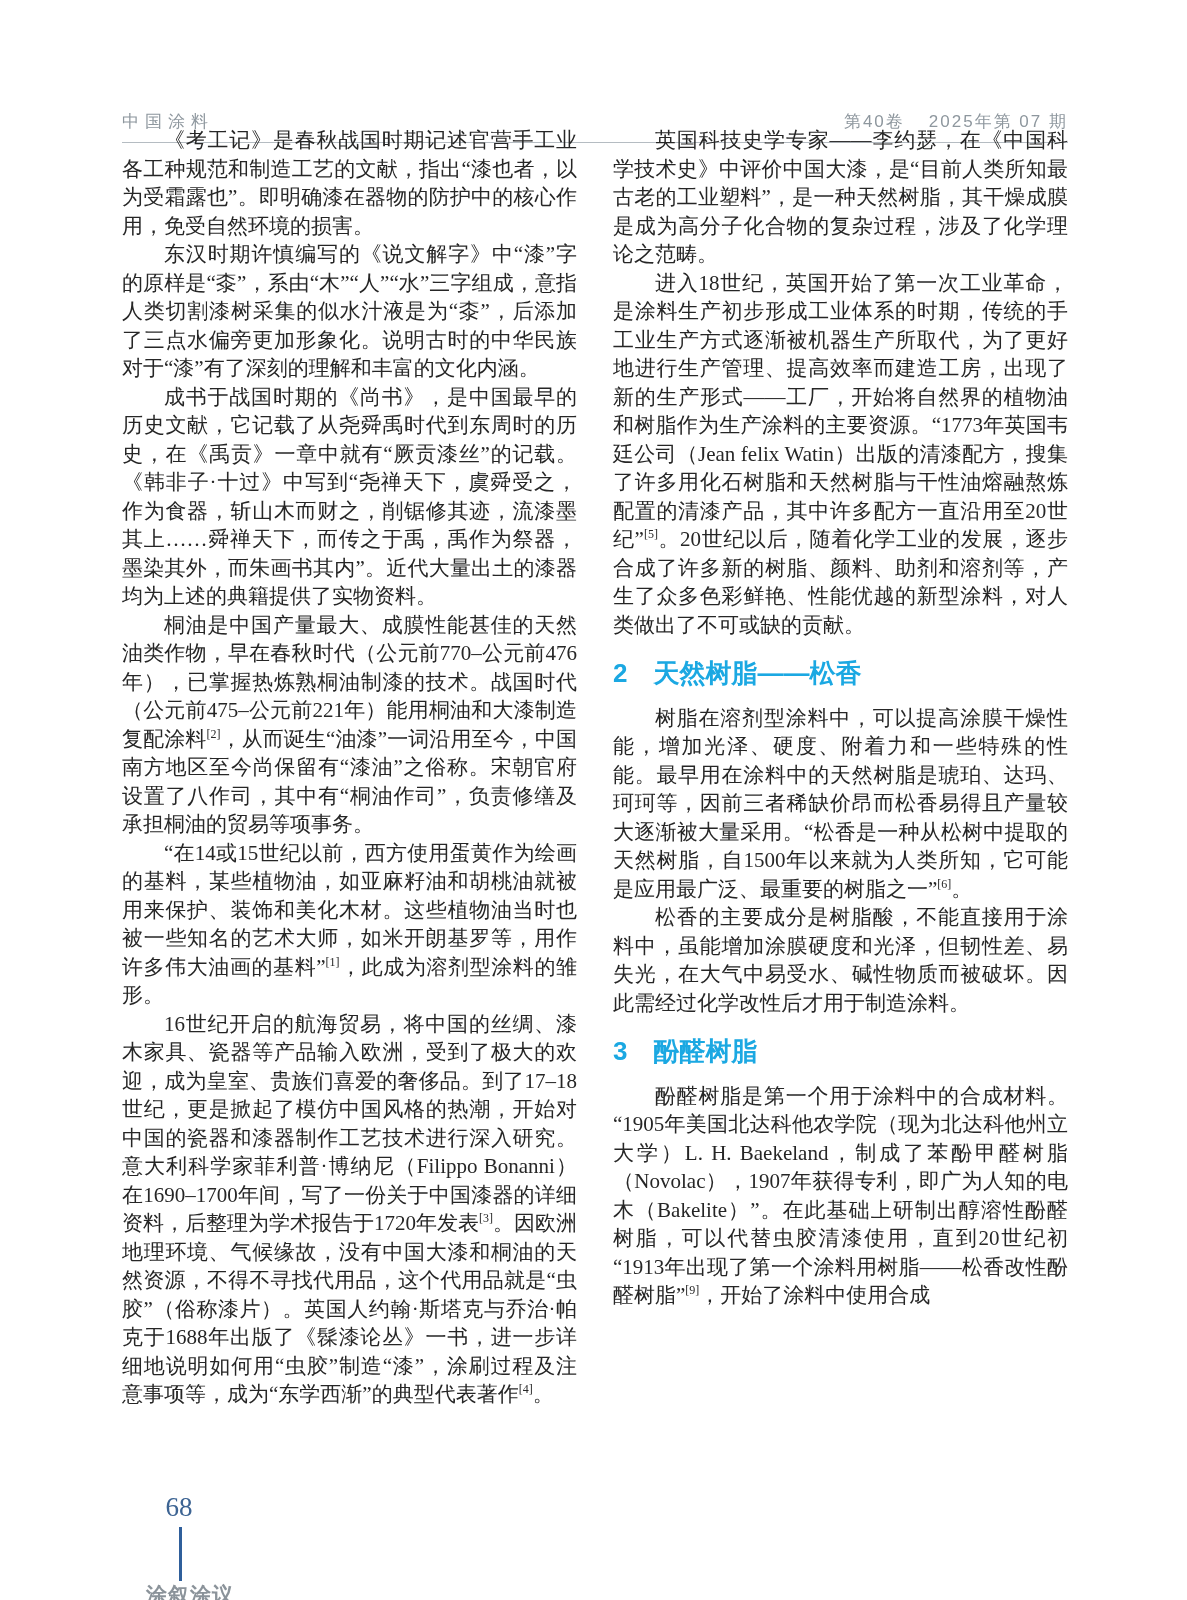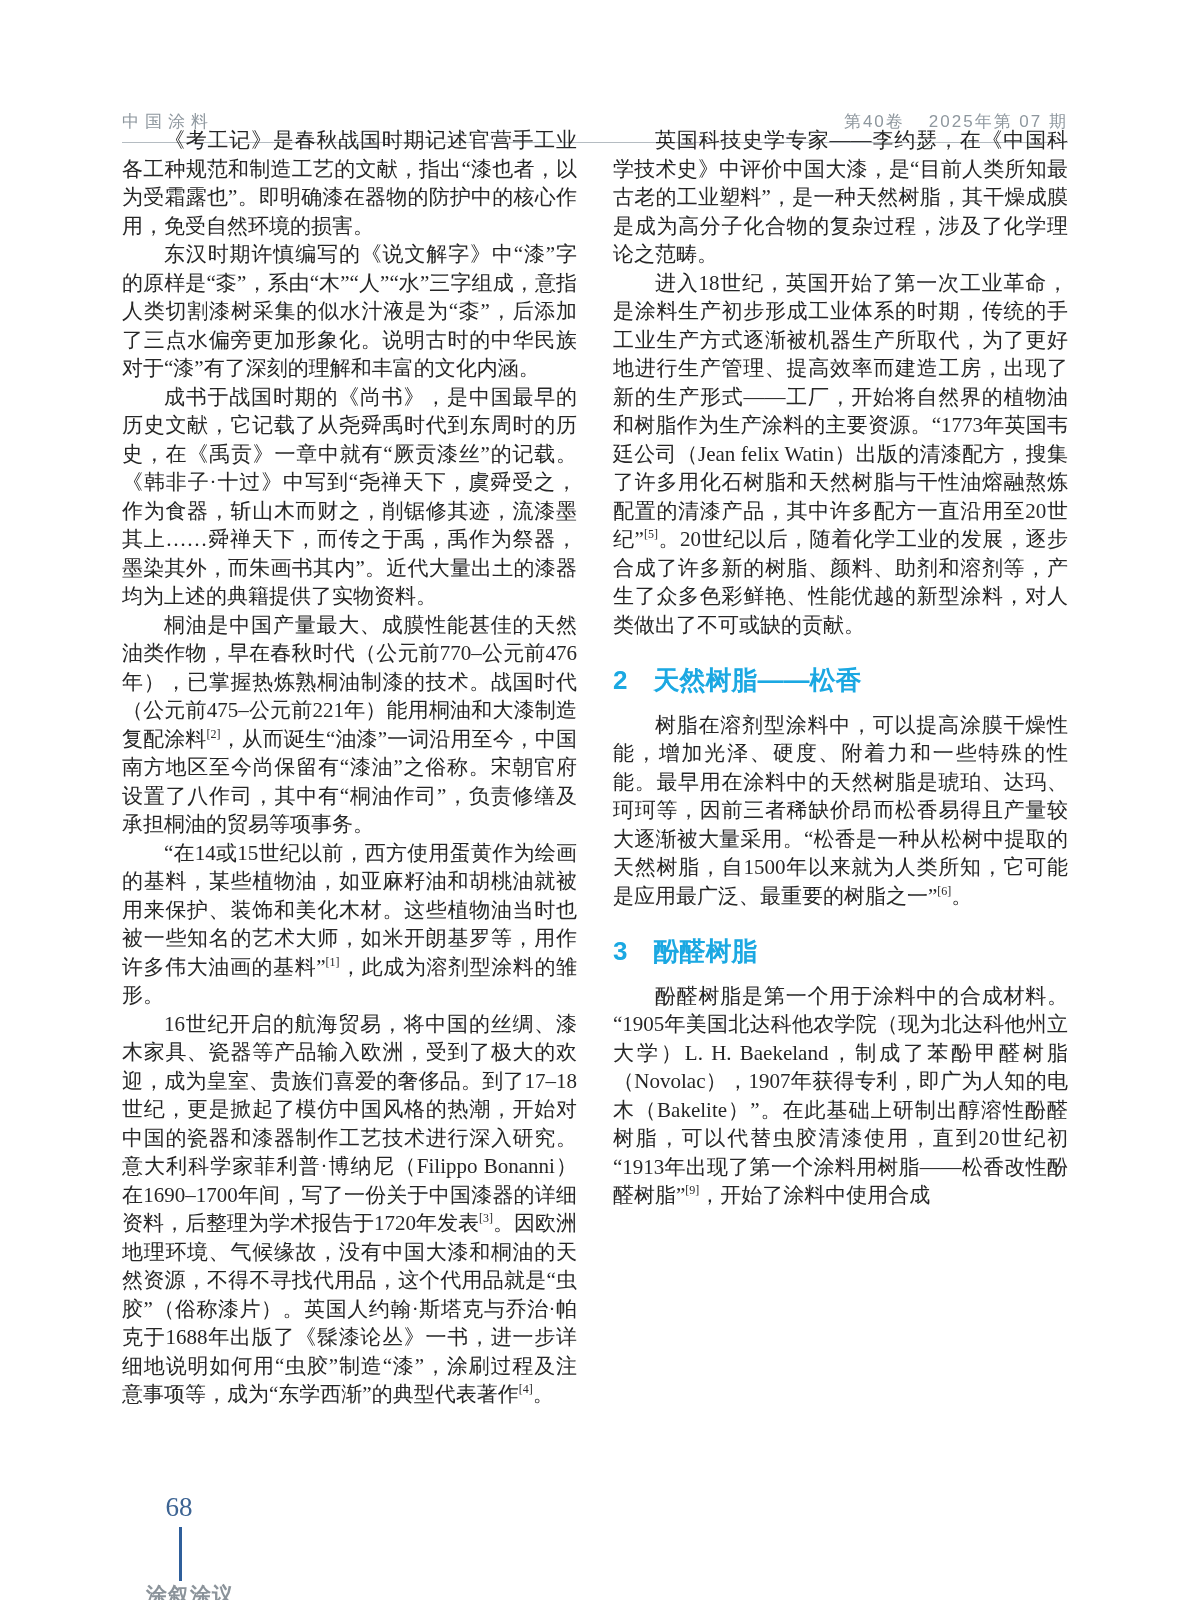--- a/index.html
+++ b/index.html
@@ -64,21 +64,21 @@
     line-height: 0;
     vertical-align: super;
     letter-spacing: 0;
   }
   .sec-heading {
     font-family: "Liberation Sans", "DejaVu Sans", sans-serif;
     font-size: 26px;
     font-weight: bold;
     color: #1ba8e2;
     line-height: 1.25;
-    margin: 25px 0 14px 0;
+    margin: 18px 0 14px 0;
     text-align: left;
     text-indent: 0;
   }
   .sec-num { margin-right: 26px; }
 
   
   .page-footer {
     position: absolute;
     left: 124px;
     top: 1492px;
@@ -137,20 +137,21 @@
         <p class="para">成书于战国时期的《尚书》，是中国最早的历史文献，它记载了从尧舜禹时代到东周时的历史，在《禹贡》一章中就有“厥贡漆丝”的记载。《韩非子·十过》中写到“尧禅天下，虞舜受之，作为食器，斩山木而财之，削锯修其迹，流漆墨其上……舜禅天下，而传之于禹，禹作为祭器，墨染其外，而朱画书其内”。近代大量出土的漆器均为上述的典籍提供了实物资料。</p>
         <p class="para">桐油是中国产量最大、成膜性能甚佳的天然油类作物，早在春秋时代（公元前770–公元前476年），已掌握热炼熟桐油制漆的技术。战国时代（公元前475–公元前221年）能用桐油和大漆制造复配涂料<sup>[2]</sup>，从而诞生“油漆”一词沿用至今，中国南方地区至今尚保留有“漆油”之俗称。宋朝官府设置了八作司，其中有“桐油作司”，负责修缮及承担桐油的贸易等项事务。</p>
         <p class="para">“在14或15世纪以前，西方使用蛋黄作为绘画的基料，某些植物油，如亚麻籽油和胡桃油就被用来保护、装饰和美化木材。这些植物油当时也被一些知名的艺术大师，如米开朗基罗等，用作许多伟大油画的基料”<sup>[1]</sup>，此成为溶剂型涂料的雏形。</p>
         <p class="para">16世纪开启的航海贸易，将中国的丝绸、漆木家具、瓷器等产品输入欧洲，受到了极大的欢迎，成为皇室、贵族们喜爱的奢侈品。到了17–18世纪，更是掀起了模仿中国风格的热潮，开始对中国的瓷器和漆器制作工艺技术进行深入研究。意大利科学家菲利普·博纳尼（Filippo Bonanni）在1690–1700年间，写了一份关于中国漆器的详细资料，后整理为学术报告于1720年发表<sup>[3]</sup>。因欧洲地理环境、气候缘故，没有中国大漆和桐油的天然资源，不得不寻找代用品，这个代用品就是“虫胶”（俗称漆片）。英国人约翰·斯塔克与乔治·帕克于1688年出版了《髹漆论丛》一书，进一步详细地说明如何用“虫胶”制造“漆”，涂刷过程及注意事项等，成为“东学西渐”的典型代表著作<sup>[4]</sup>。</p>
       </section>
     <section class="column" id="col-right">
         <p class="para">英国科技史学专家——李约瑟，在《中国科学技术史》中评价中国大漆，是“目前人类所知最古老的工业塑料”，是一种天然树脂，其干燥成膜是成为高分子化合物的复杂过程，涉及了化学理论之范畴。</p>
         <p class="para">进入18世纪，英国开始了第一次工业革命，是涂料生产初步形成工业体系的时期，传统的手工业生产方式逐渐被机器生产所取代，为了更好地进行生产管理、提高效率而建造工房，出现了新的生产形式——工厂，开始将自然界的植物油和树脂作为生产涂料的主要资源。“1773年英国韦廷公司（Jean felix Watin）出版的清漆配方，搜集了许多用化石树脂和天然树脂与干性油熔融熬炼配置的清漆产品，其中许多配方一直沿用至20世纪”<sup>[5]</sup>。20世纪以后，随着化学工业的发展，逐步合成了许多新的树脂、颜料、助剂和溶剂等，产生了众多色彩鲜艳、性能优越的新型涂料，对人类做出了不可或缺的贡献。</p>
         <h2 class="sec-heading"><span class="sec-num">2</span><span>天然树脂——松香</span></h2>
         <p class="para">树脂在溶剂型涂料中，可以提高涂膜干燥性能，增加光泽、硬度、附着力和一些特殊的性能。最早用在涂料中的天然树脂是琥珀、达玛、珂珂等，因前三者稀缺价昂而松香易得且产量较大逐渐被大量采用。“松香是一种从松树中提取的天然树脂，自1500年以来就为人类所知，它可能是应用最广泛、最重要的树脂之一”<sup>[6]</sup>。</p>
+        <p class="para">松香的主要成分是树脂酸，不能直接用于涂料中，虽能增加涂膜硬度和光泽，但韧性差、易失光，在大气中易受水、碱性物质而被破坏。因此需经过化学改性后才用于制造涂料。</p>
         <h2 class="sec-heading"><span class="sec-num">3</span><span>酚醛树脂</span></h2>
         <p class="para">酚醛树脂是第一个用于涂料中的合成材料。“1905年美国北达科他农学院（现为北达科他州立大学）L. H. Baekeland，制成了苯酚甲醛树脂（Novolac），1907年获得专利，即广为人知的电木（Bakelite）”。在此基础上研制出醇溶性酚醛树脂，可以代替虫胶清漆使用，直到20世纪初“1913年出现了第一个涂料用树脂——松香改性酚醛树脂”<sup>[9]</sup>，开始了涂料中使用合成</p>
       </section>
   </main>
 
   <footer class="page-footer">
     <span class="page-num">68</span>
     <span class="footer-bar"></span>
     <span class="footer-col">
       <span class="footer-cn">涂叙涂议</span>

